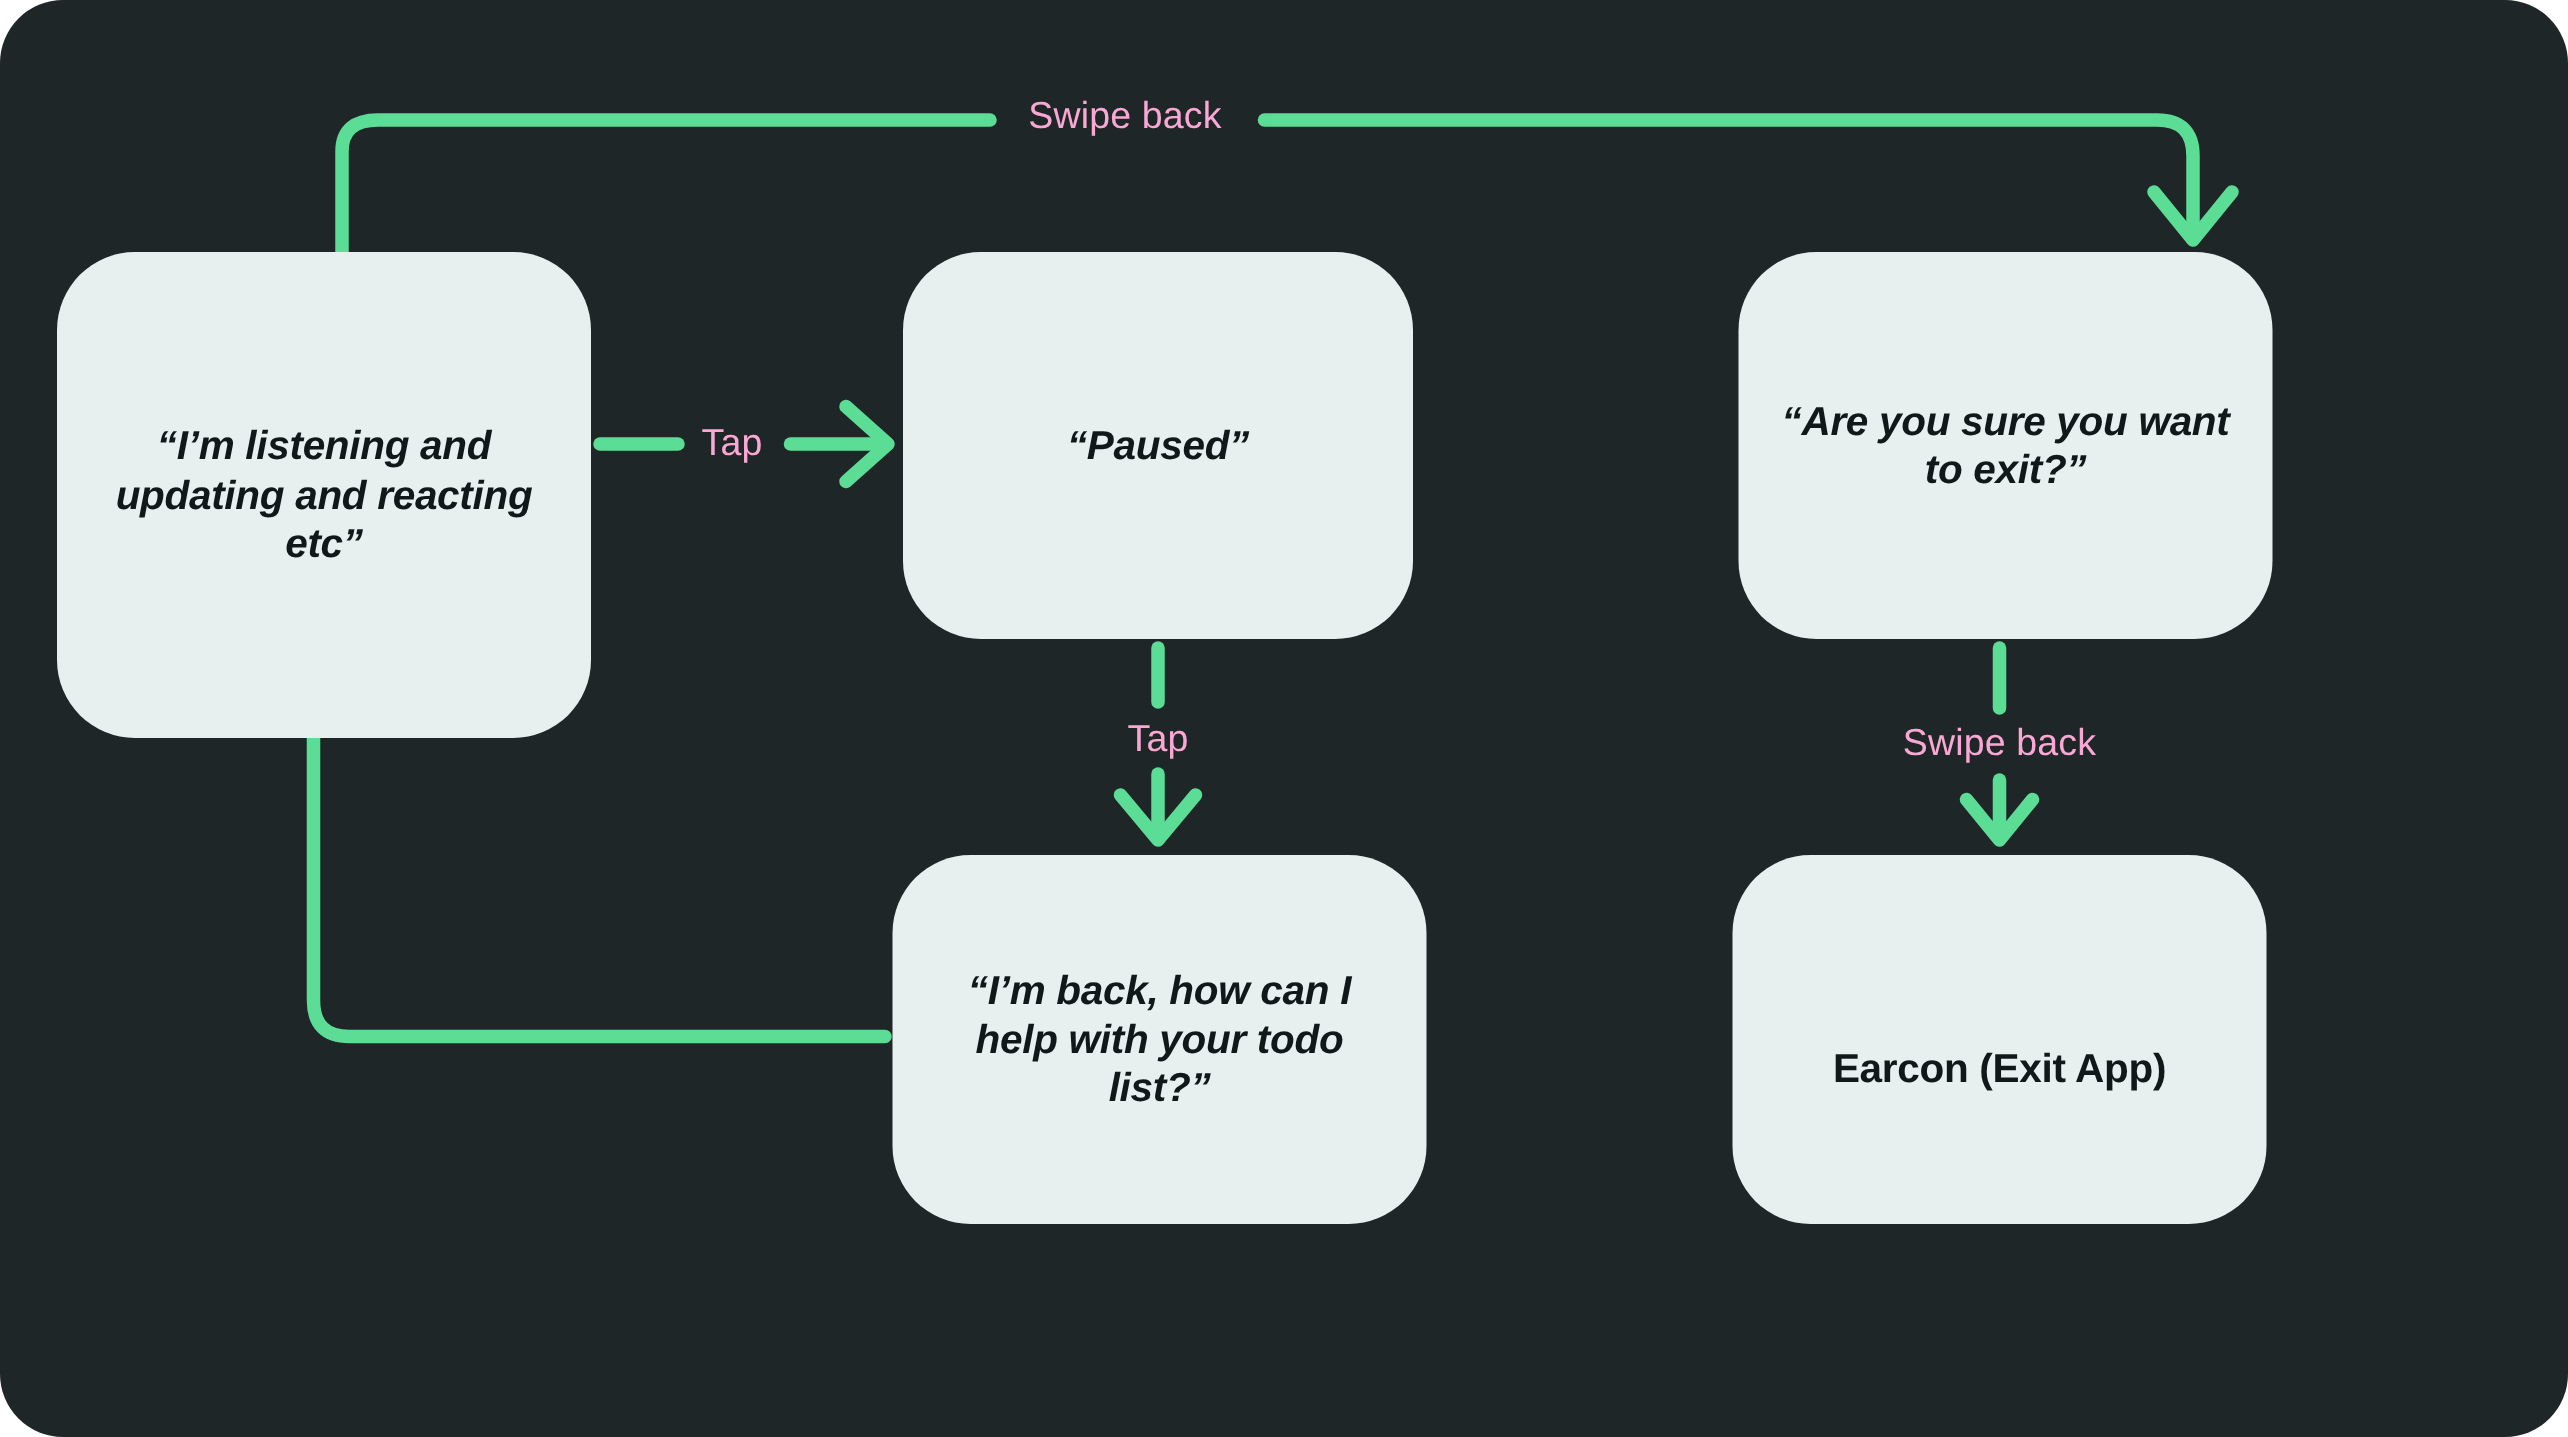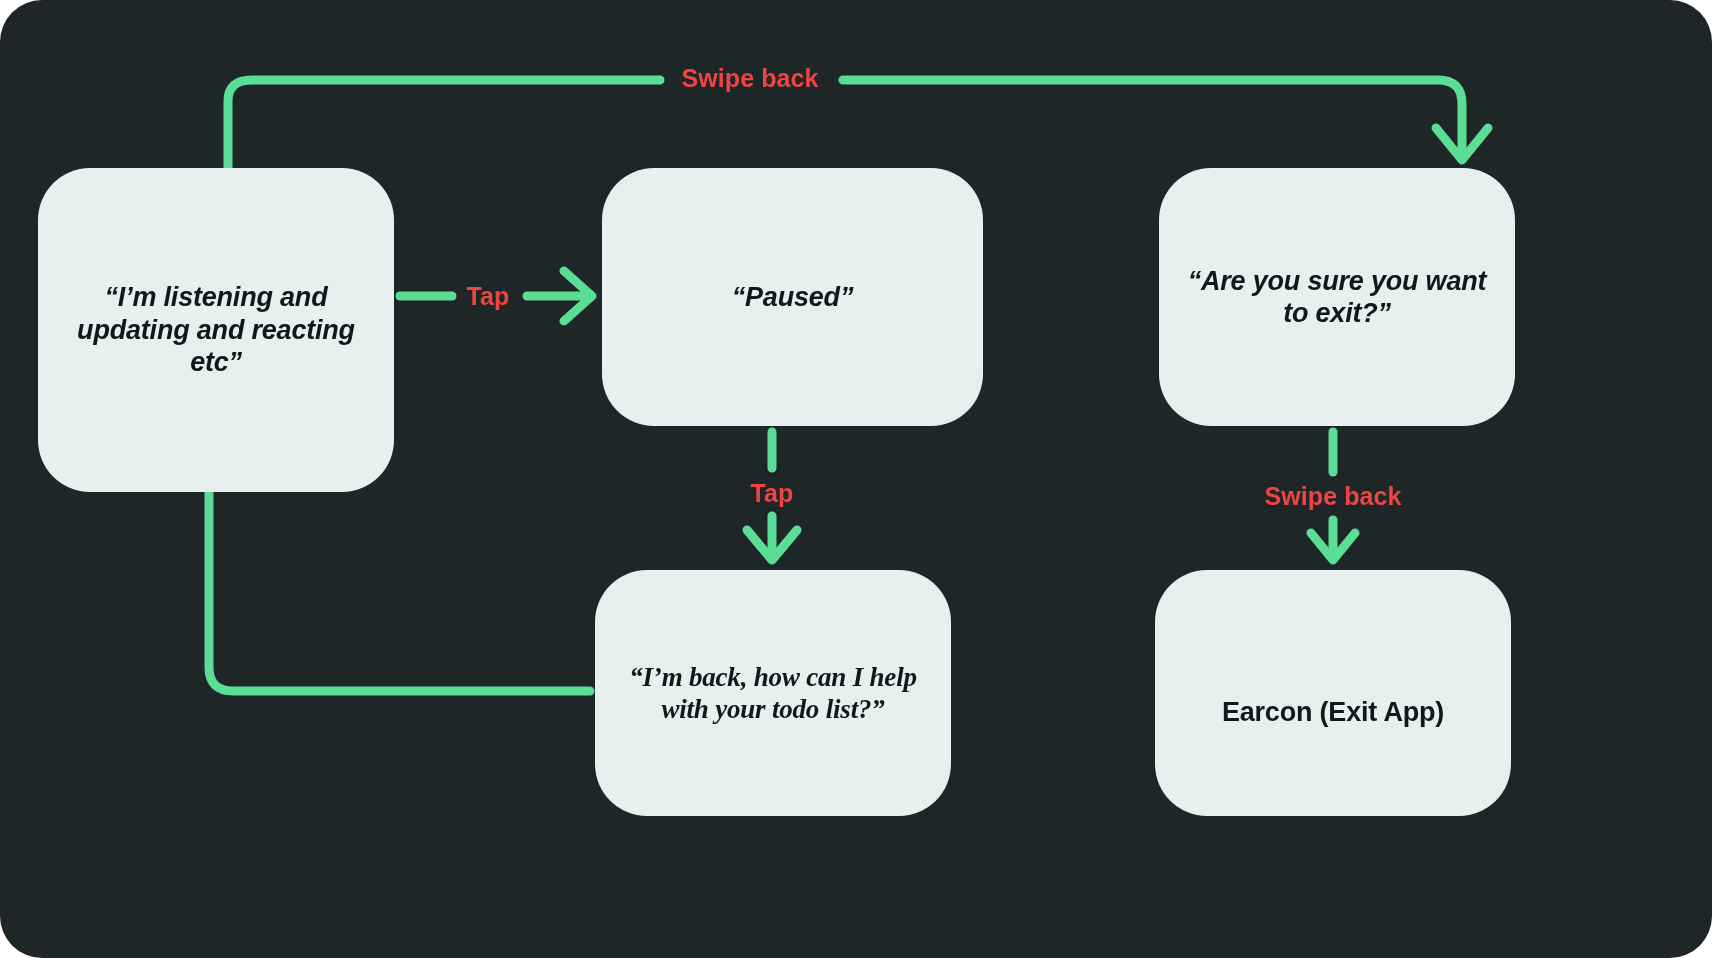--- a/index.html
+++ b/index.html
@@ -52,31 +52,31 @@
     font-style: italic;
     letter-spacing: -0.2px;
   }
   .node-label.plain {
     font-style: normal;
     margin-top: 38px;
   }
 
   
   #node-listening { left: 38px;   top: 168px; width: 356px; height: 324px; }
-  #node-paused    { left: 602px;  top: 168px; width: 381px; height: 258px; }
+  #node-paused    { left: 602px;  top: 168px; width: 340px; height: 258px; }
   #node-confirm   { left: 1159px; top: 168px; width: 356px; height: 258px; justify-content: center; }
-  #node-back      { left: 595px;  top: 570px; width: 356px; height: 246px; font-family: Liberation Serif, serif; }
+  #node-back      { left: 595px;  top: 570px; width: 356px; height: 246px; }
   #node-earcon    { left: 1155px; top: 570px; width: 356px; height: 246px; }
 
   
   .edge-label {
     position: absolute;
-    color: #ef4444;
+    color: #f9a8d4;
     font-size: 25px;
-    font-weight: bold;
+    font-weight: normal;
     letter-spacing: 0.1px;
     white-space: nowrap;
     transform: translate(-50%, -50%);
   }
   #label-swipe-top  { left: 750px;  top: 78px;  }
   #label-tap-h      { left: 488px;  top: 296px; }
   #label-tap-v      { left: 772px;  top: 493px; }
   #label-swipe-side { left: 1333px; top: 496px; }
 </style>
 </head>

